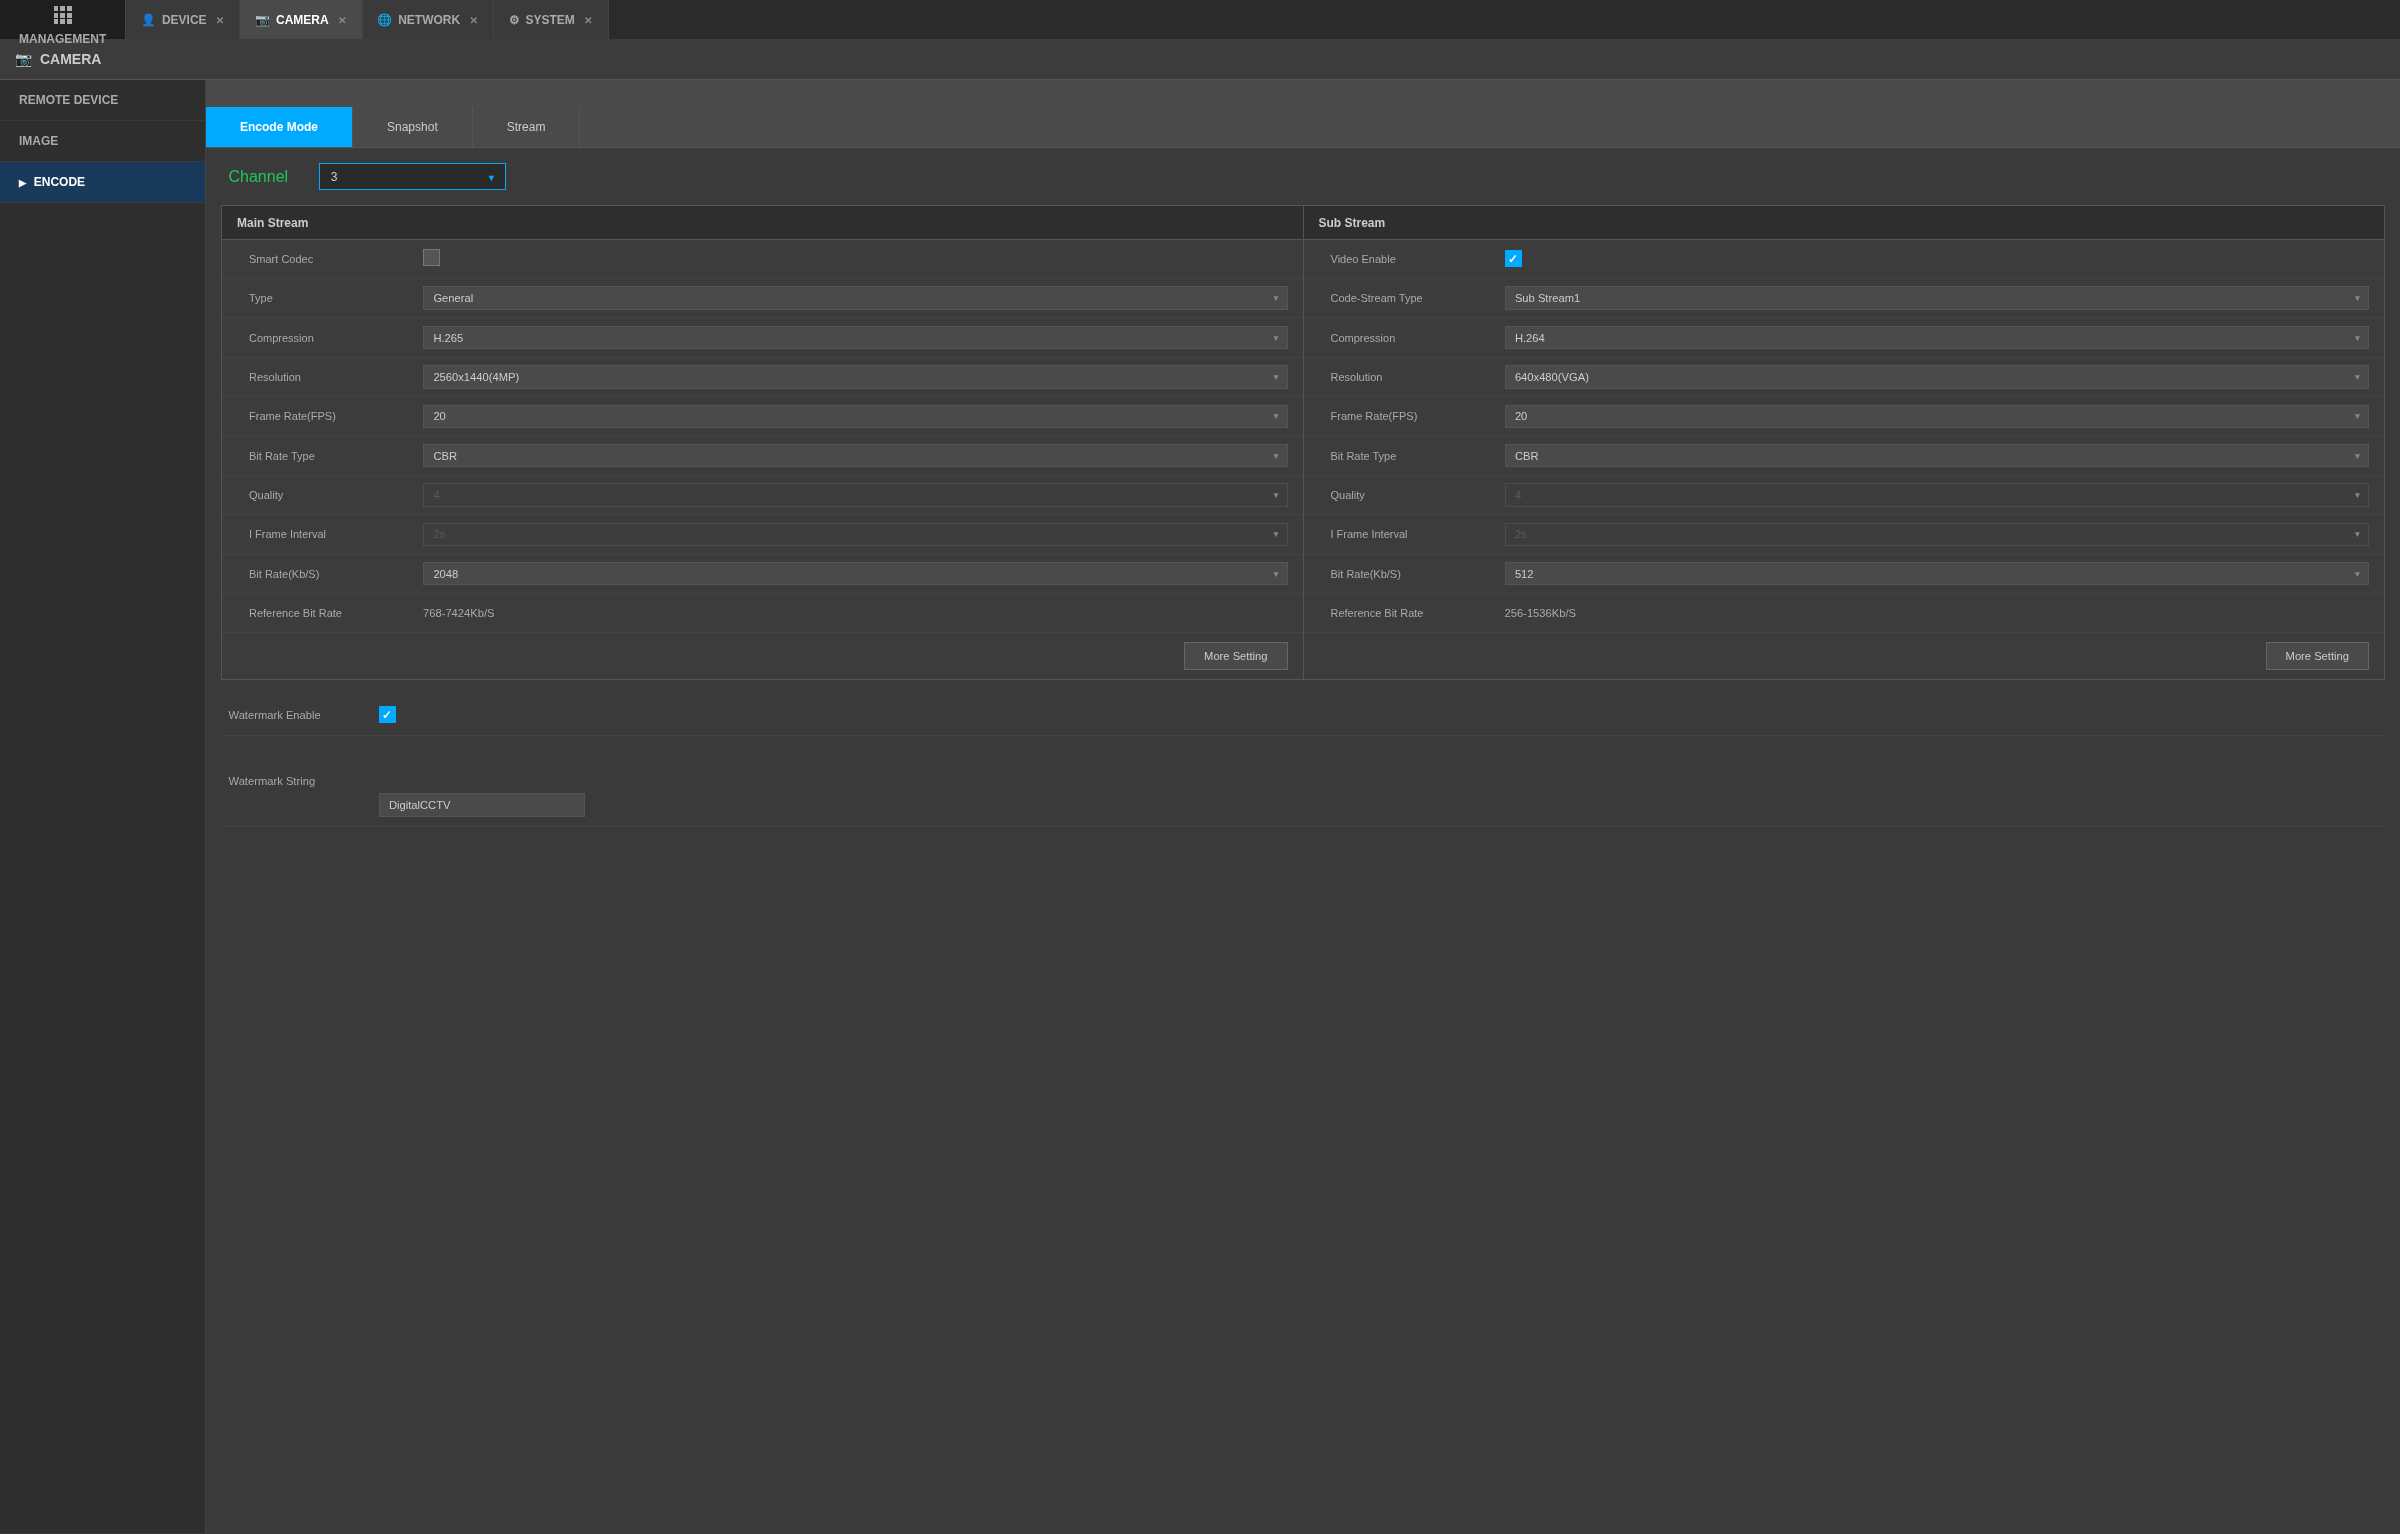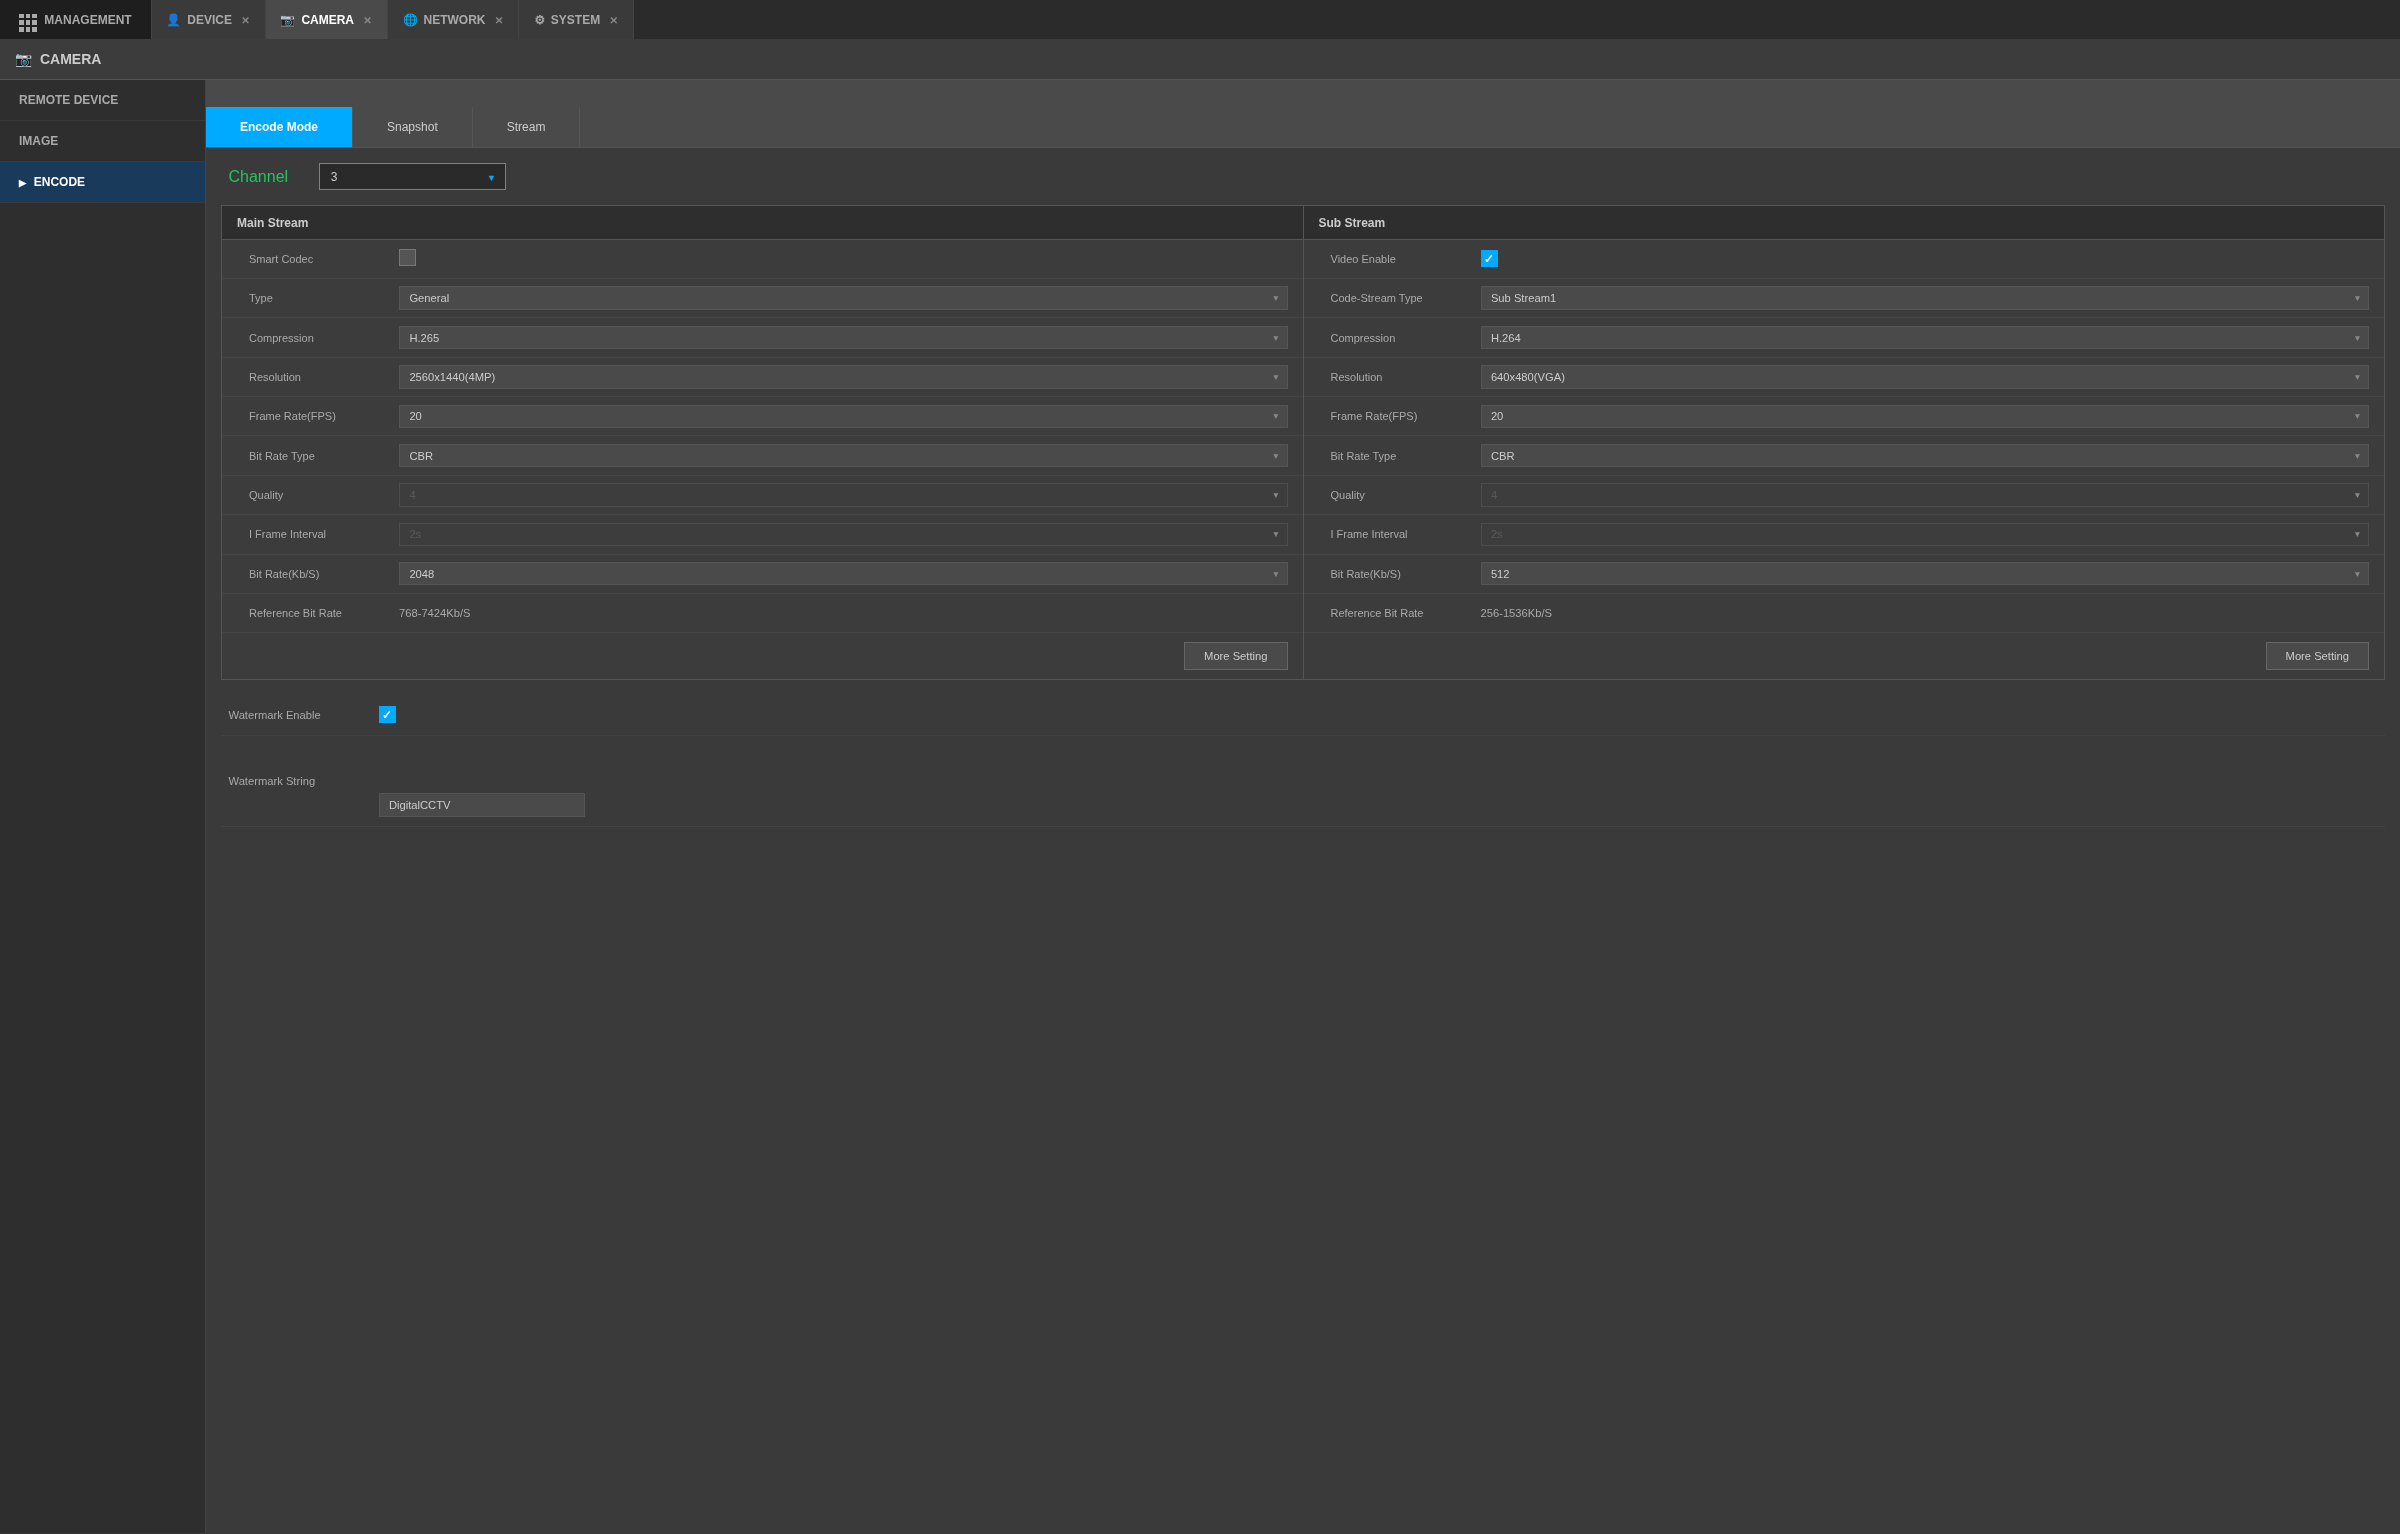--- a/index.html
+++ b/index.html
@@ -18,20 +18,21 @@
       align-items: center;
       gap: 7.5px;
       background: #1e1e1e;
       color: #aaa;
       padding: 0 19px;
       height: 100%;
       font-size: 12px;
       font-weight: bold;
       cursor: pointer;
       border-right: 0.9px solid #444;
+      flex-direction: column;
     }
     .top-tabbar .tab {
       display: flex;
       align-items: center;
       gap: 5.6px;
       padding: 0 15px;
       height: 100%;
       color: #aaa;
       font-size: 12px;
       font-weight: bold;
@@ -205,20 +206,21 @@
     }
     .stream-row-label {
       color: #aaa;
       font-size: 11px;
       min-width: 150px;
       flex-shrink: 0;
       margin-left: 12px;
     }
     .stream-row-value {
       flex: 1;
+      margin-left: 24px;
     }
     .field-select-wrapper {
       position: relative;
       width: 100%;
     }
     .field-select-wrapper select {
       width: 100%;
       background: #4a4a4a;
       border: 0.9px solid #555;
       color: #ccc;

